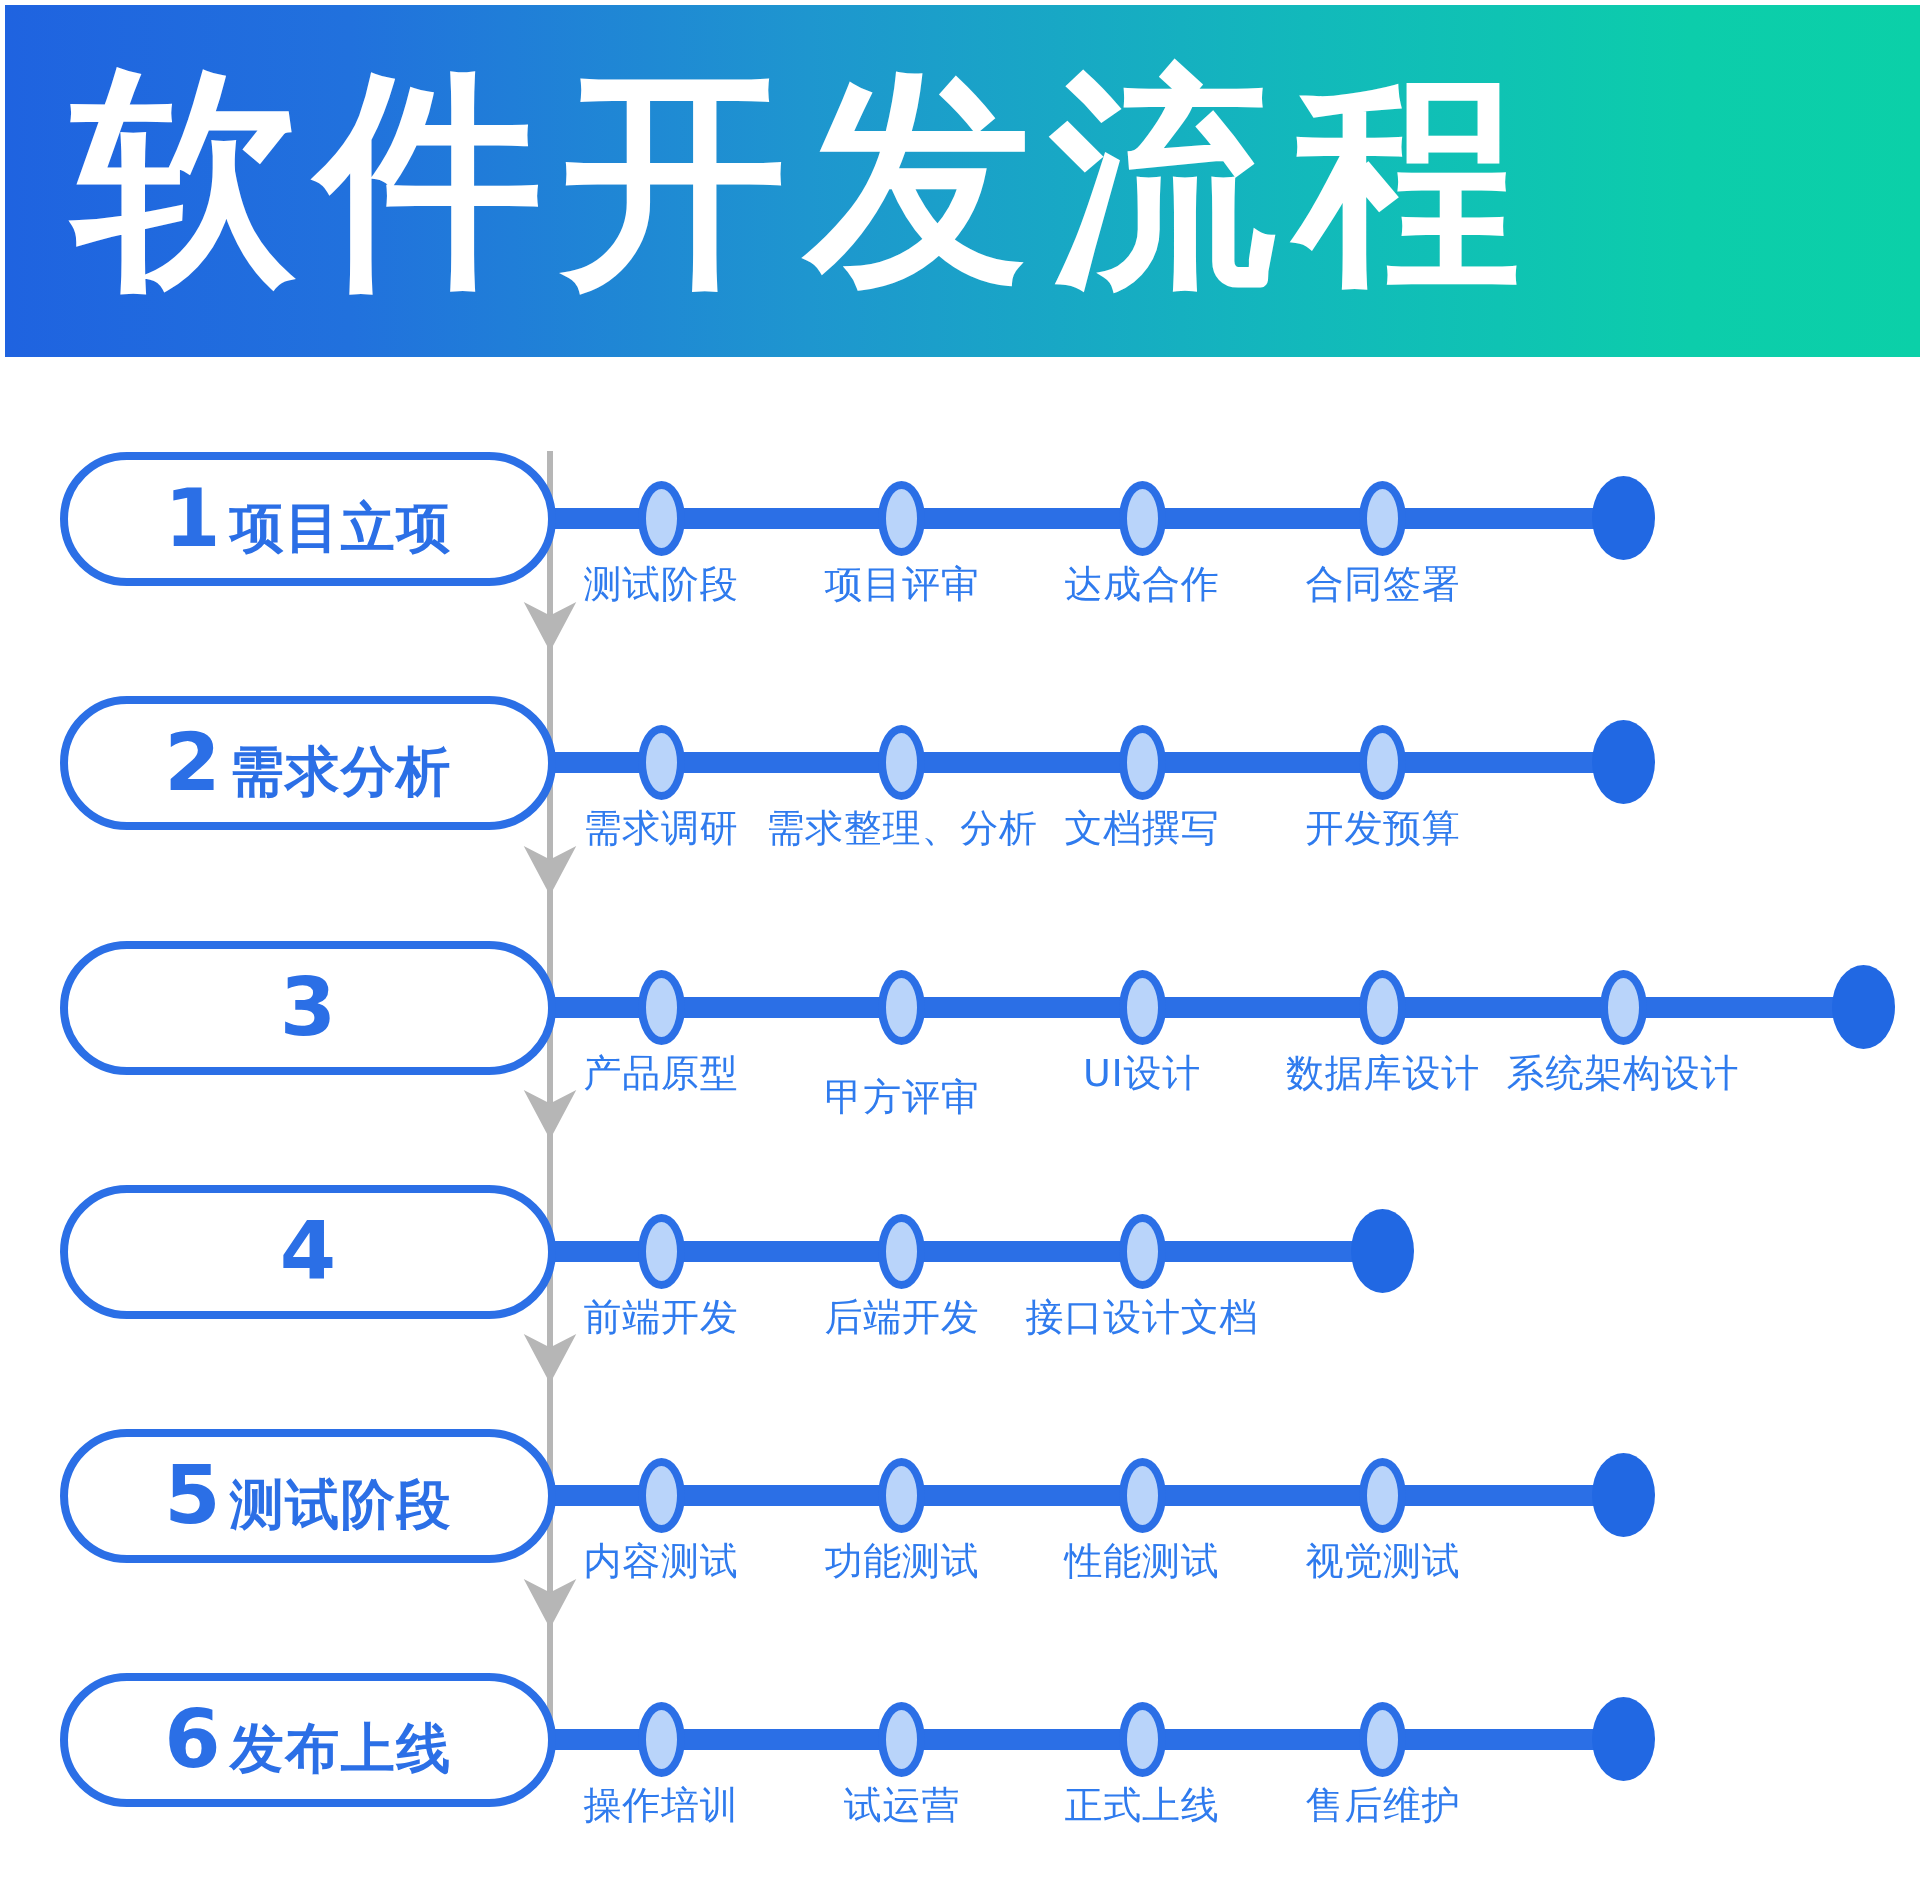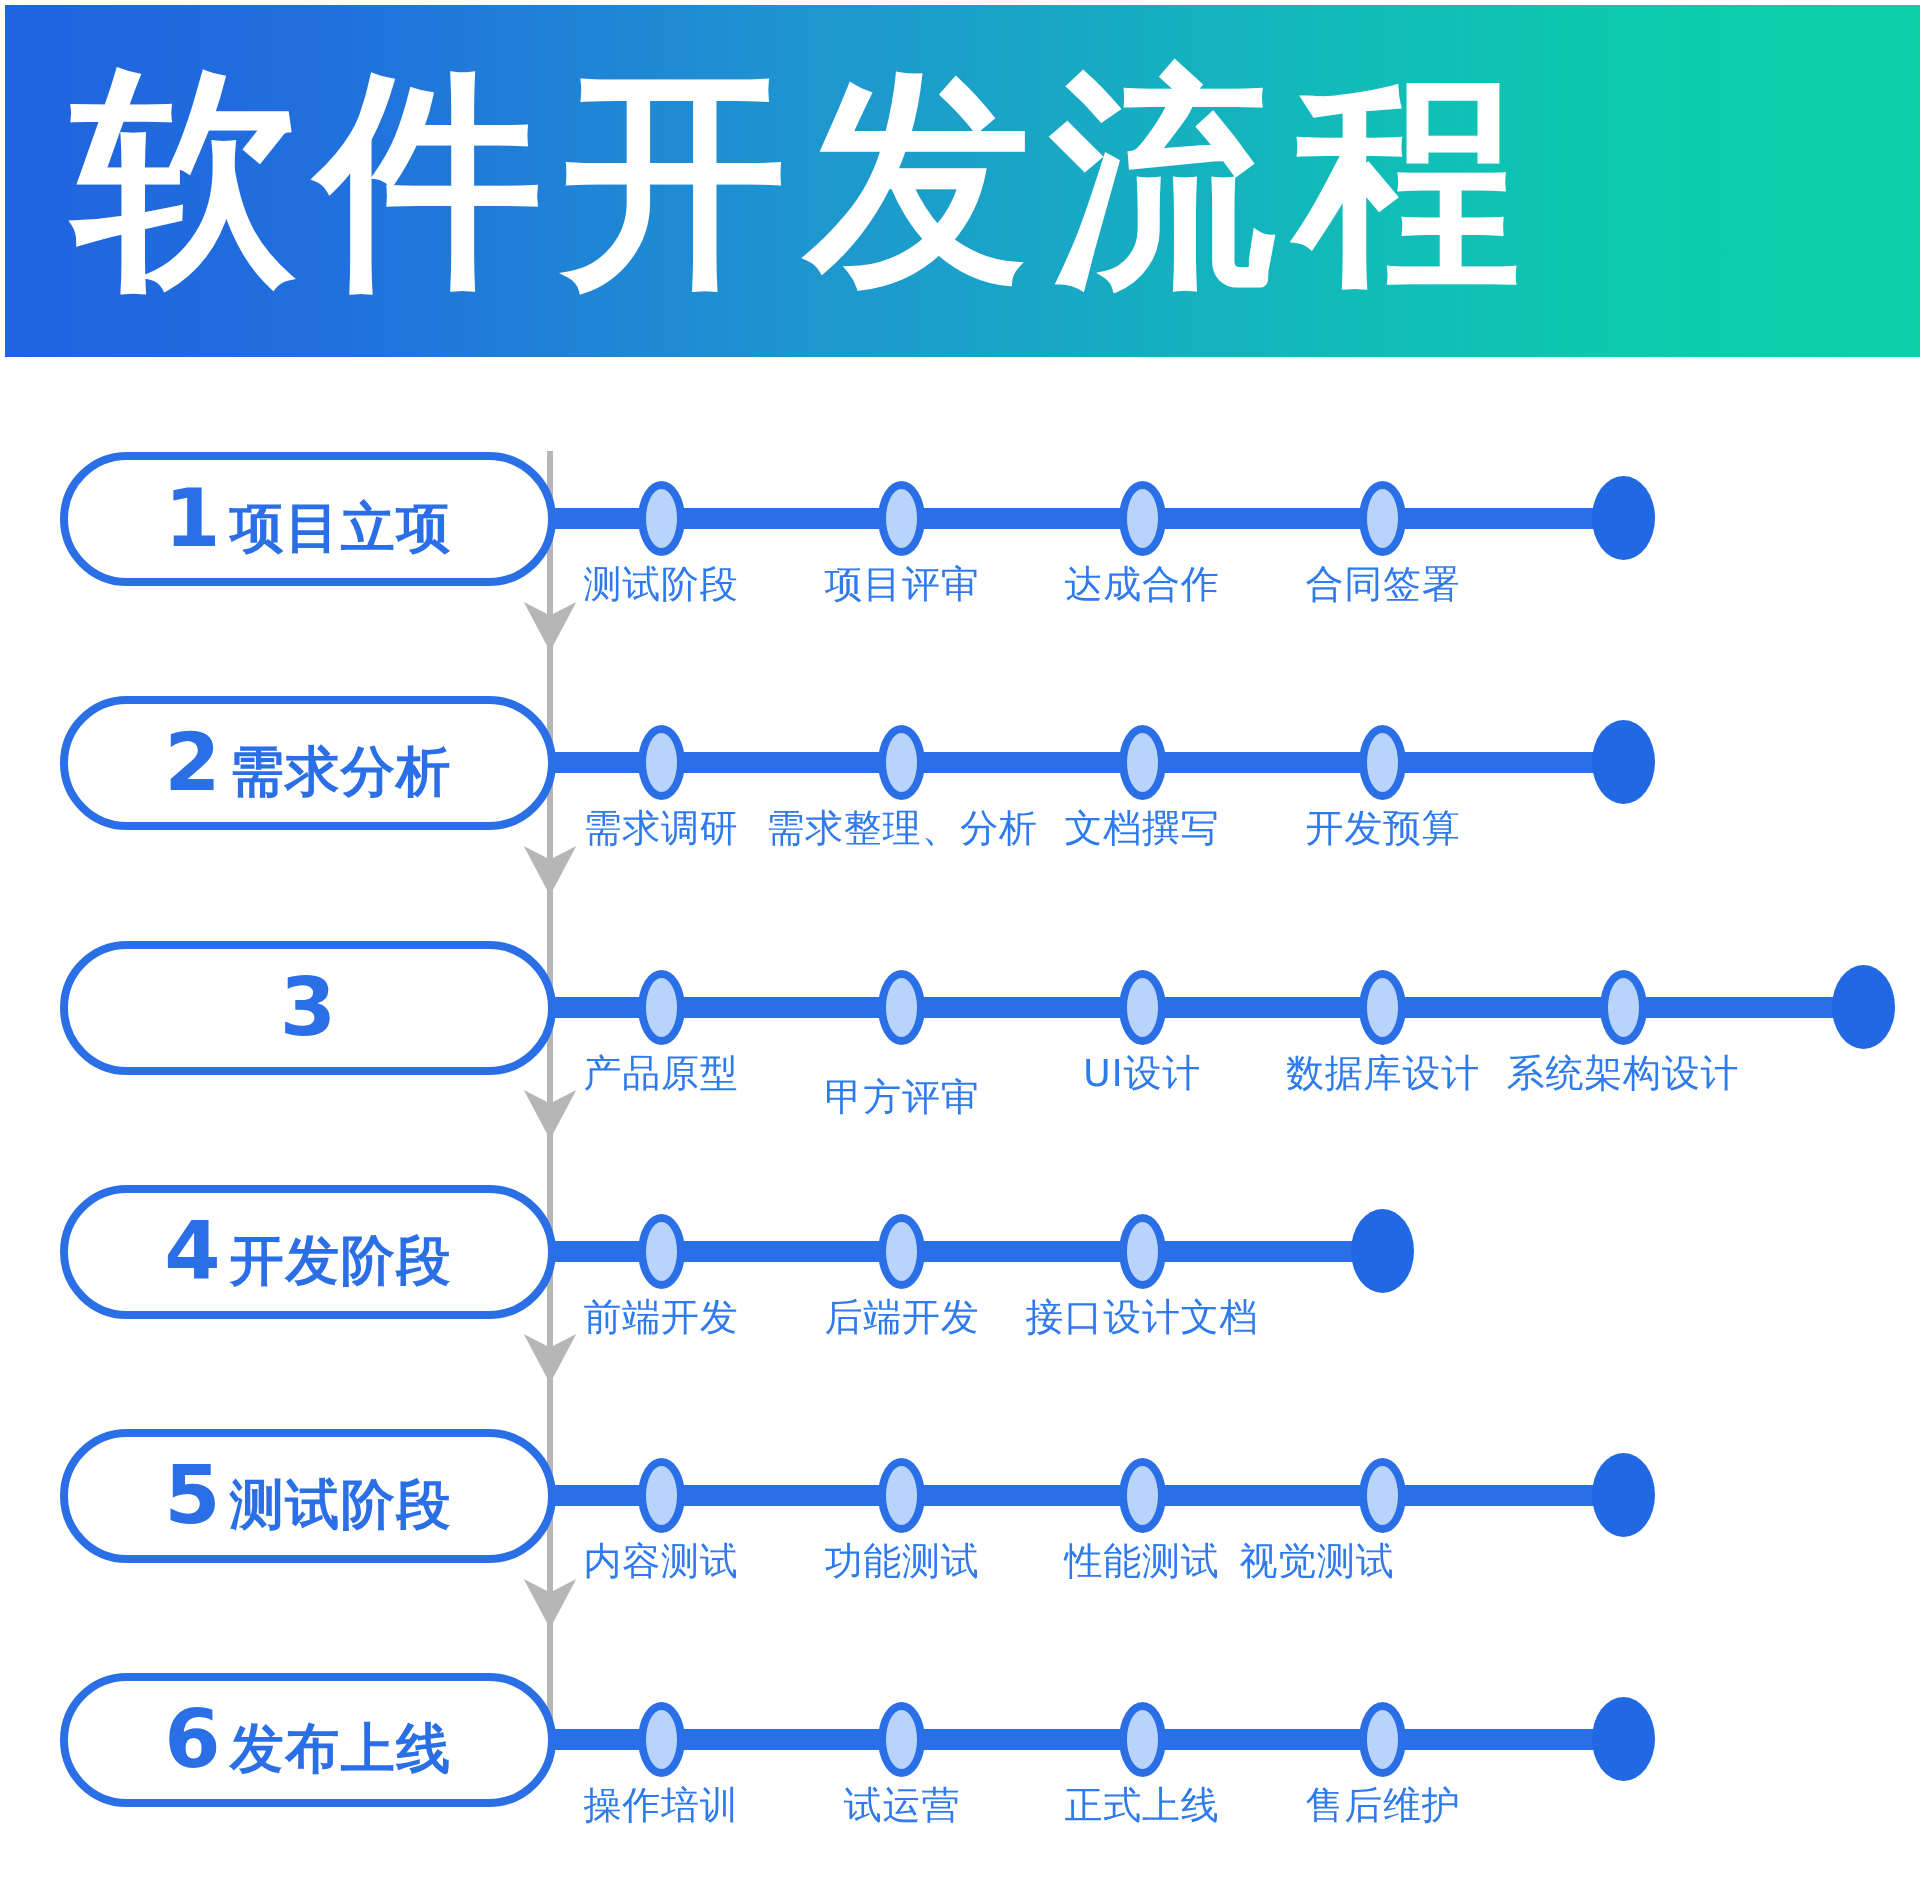--- a/index.html
+++ b/index.html
@@ -172,21 +172,20 @@
           <div class="node" style="left: 1359px;"></div>
           <div class="node-label" style="left: 1383px;">数据库设计</div>
           <div class="node" style="left: 1600px;"></div>
           <div class="node-label" style="left: 1623px;">系统架构设计</div>
           <div class="node end" style="left: 1832px;"></div>
         </div>
         <div class="row" style="top: 829px;">
           <div class="pill">
             <div class="pill-text">
               <span class="pill-num">4</span>
-              <span class="pill-label">开发阶段</span>
             </div>
           </div>
           <div class="track" style="width: 837px;"></div>
           <div class="node" style="left: 638px;"></div>
           <div class="node-label" style="left: 661px;">前端开发</div>
           <div class="node" style="left: 878px;"></div>
           <div class="node-label" style="left: 902px;">后端开发</div>
           <div class="node" style="left: 1119px;"></div>
           <div class="node-label" style="left: 1142px;">接口设计文档</div>
           <div class="node end" style="left: 1351px;"></div>
@@ -199,21 +198,21 @@
             </div>
           </div>
           <div class="track" style="width: 1078px;"></div>
           <div class="node" style="left: 638px;"></div>
           <div class="node-label" style="left: 661px;">内容测试</div>
           <div class="node" style="left: 878px;"></div>
           <div class="node-label" style="left: 902px;">功能测试</div>
           <div class="node" style="left: 1119px;"></div>
           <div class="node-label" style="left: 1142px;">性能测试</div>
           <div class="node" style="left: 1359px;"></div>
-          <div class="node-label" style="left: 1317px;">视觉测试</div>
+          <div class="node-label" style="left: 1383px;">视觉测试</div>
           <div class="node end" style="left: 1592px;"></div>
         </div>
         <div class="row" style="top: 1317px;">
           <div class="pill">
             <div class="pill-text">
               <span class="pill-num">6</span>
               <span class="pill-label">发布上线</span>
             </div>
           </div>
           <div class="track" style="width: 1078px;"></div>

